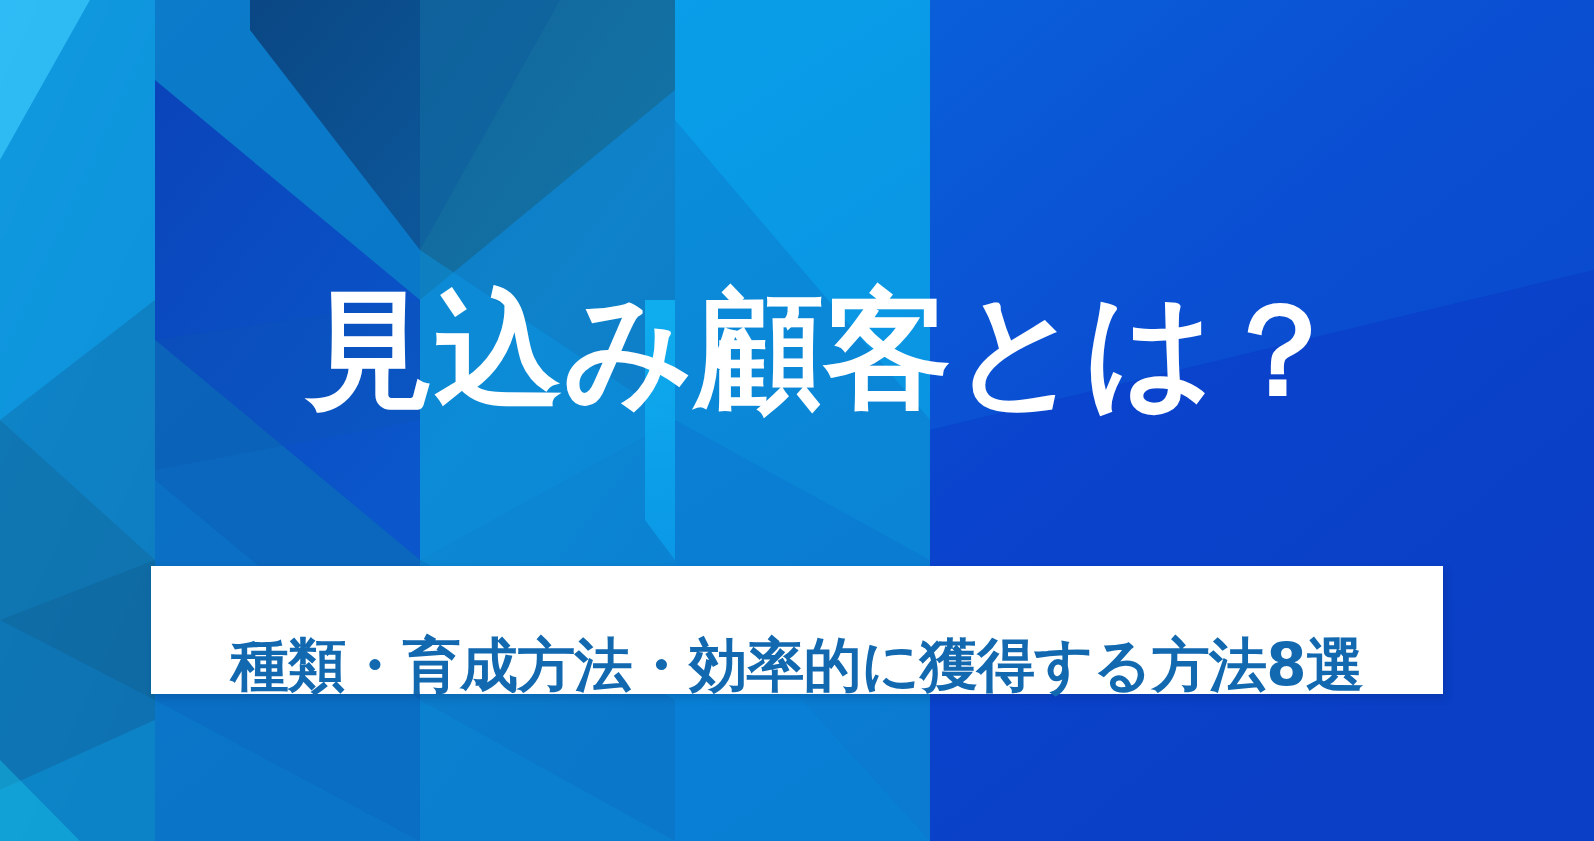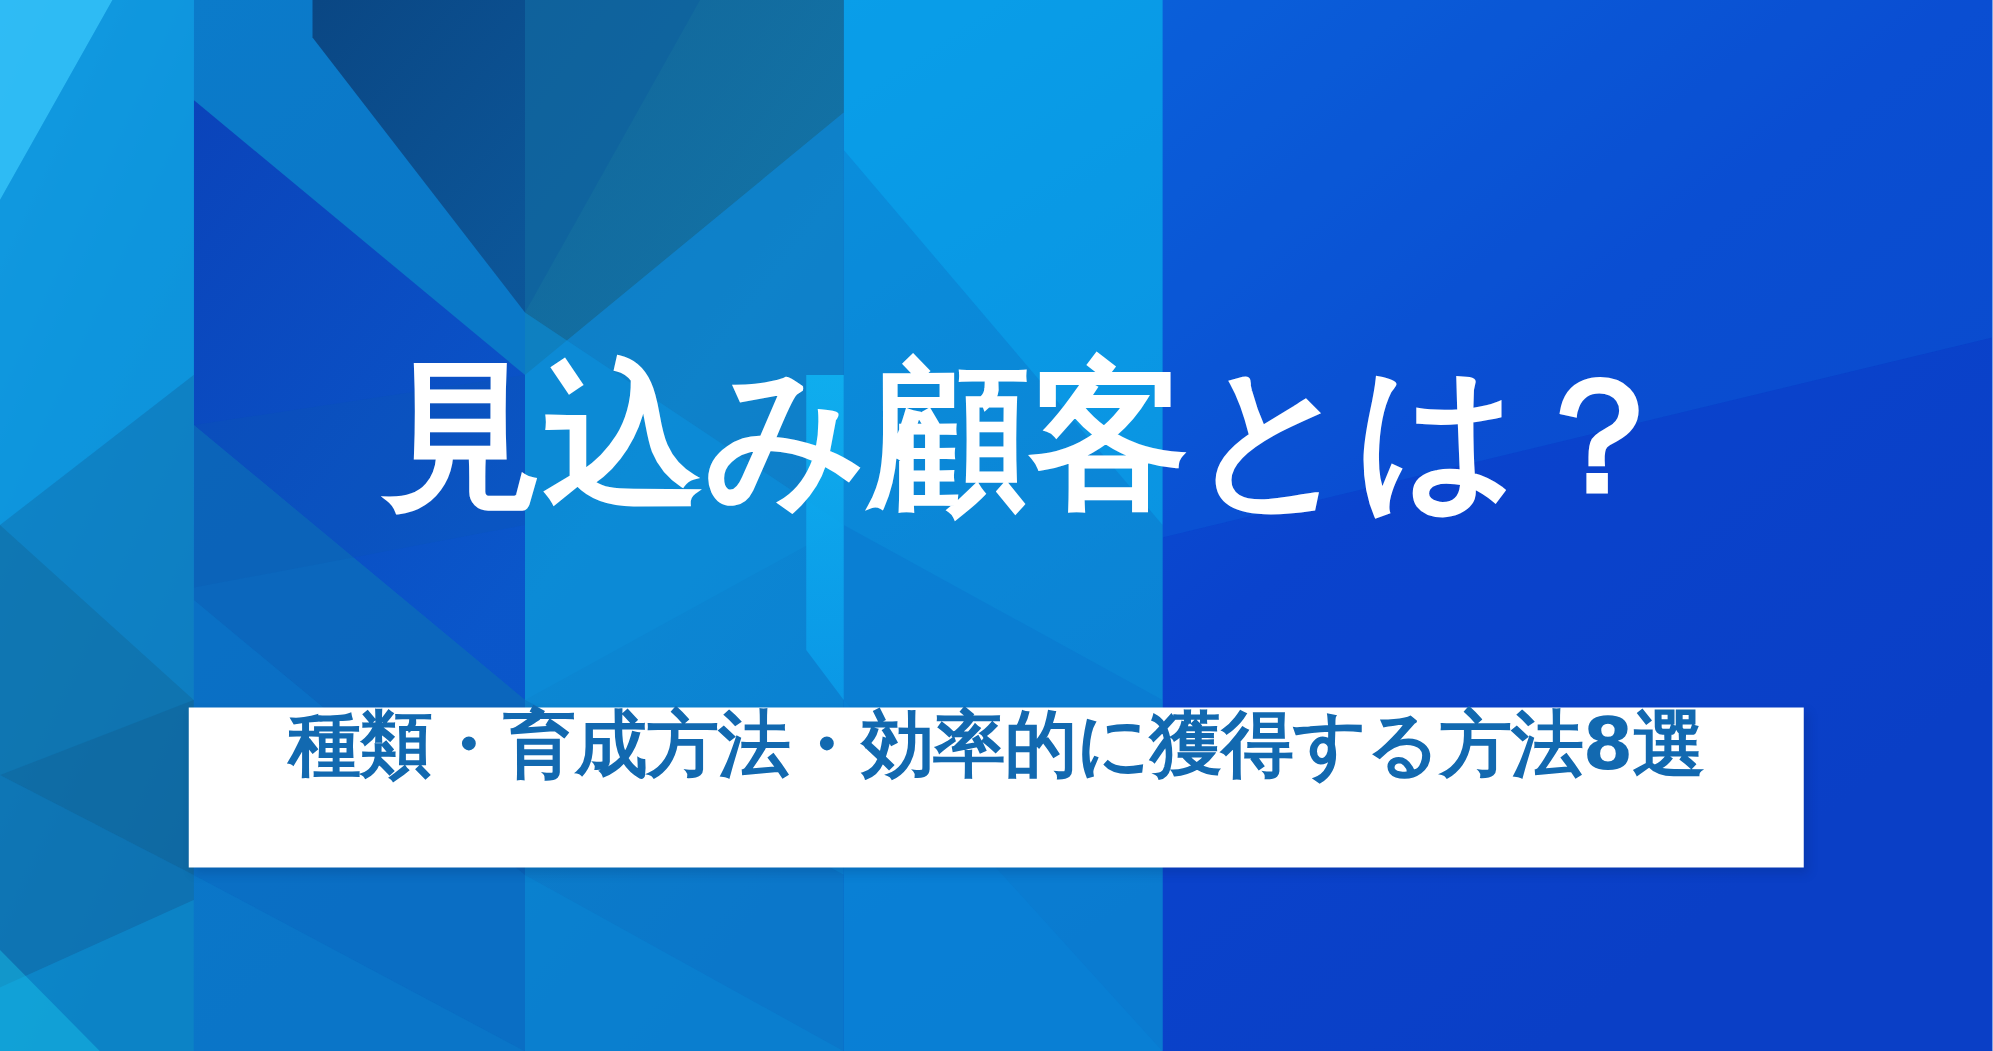--- a/index.html
+++ b/index.html
@@ -52,21 +52,21 @@
   
   .subtitle-box {
     position: absolute;
     left: 151px;
     top: 566px;
     width: 1292px;
     height: 128px;
     background: #ffffff;
     box-shadow: 3px 4px 8px rgba(0, 28, 80, 0.18);
     display: flex;
-    align-items: flex-start;
+    align-items: flex-end;
     justify-content: center;
   }
   .subtitle {
     color: #1269b0;
     font-size: 58px;
     font-weight: 700;
     line-height: 1.0;
     white-space: nowrap;
     letter-spacing: -0.012em;
     font-family: "DejaVu Sans", "Liberation Sans", sans-serif;

